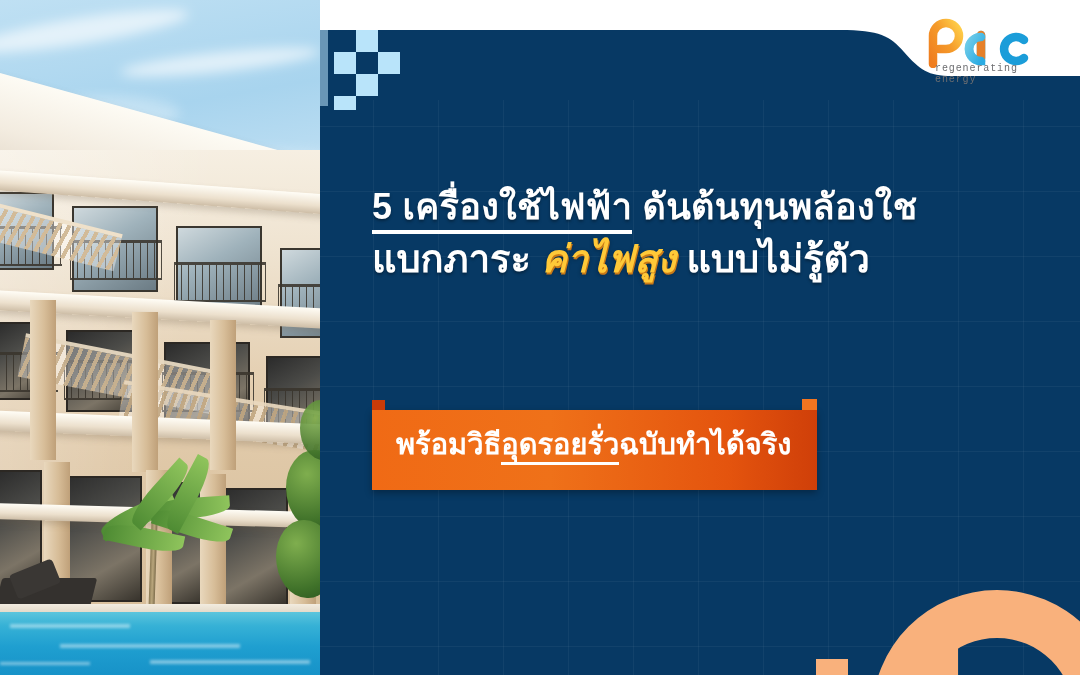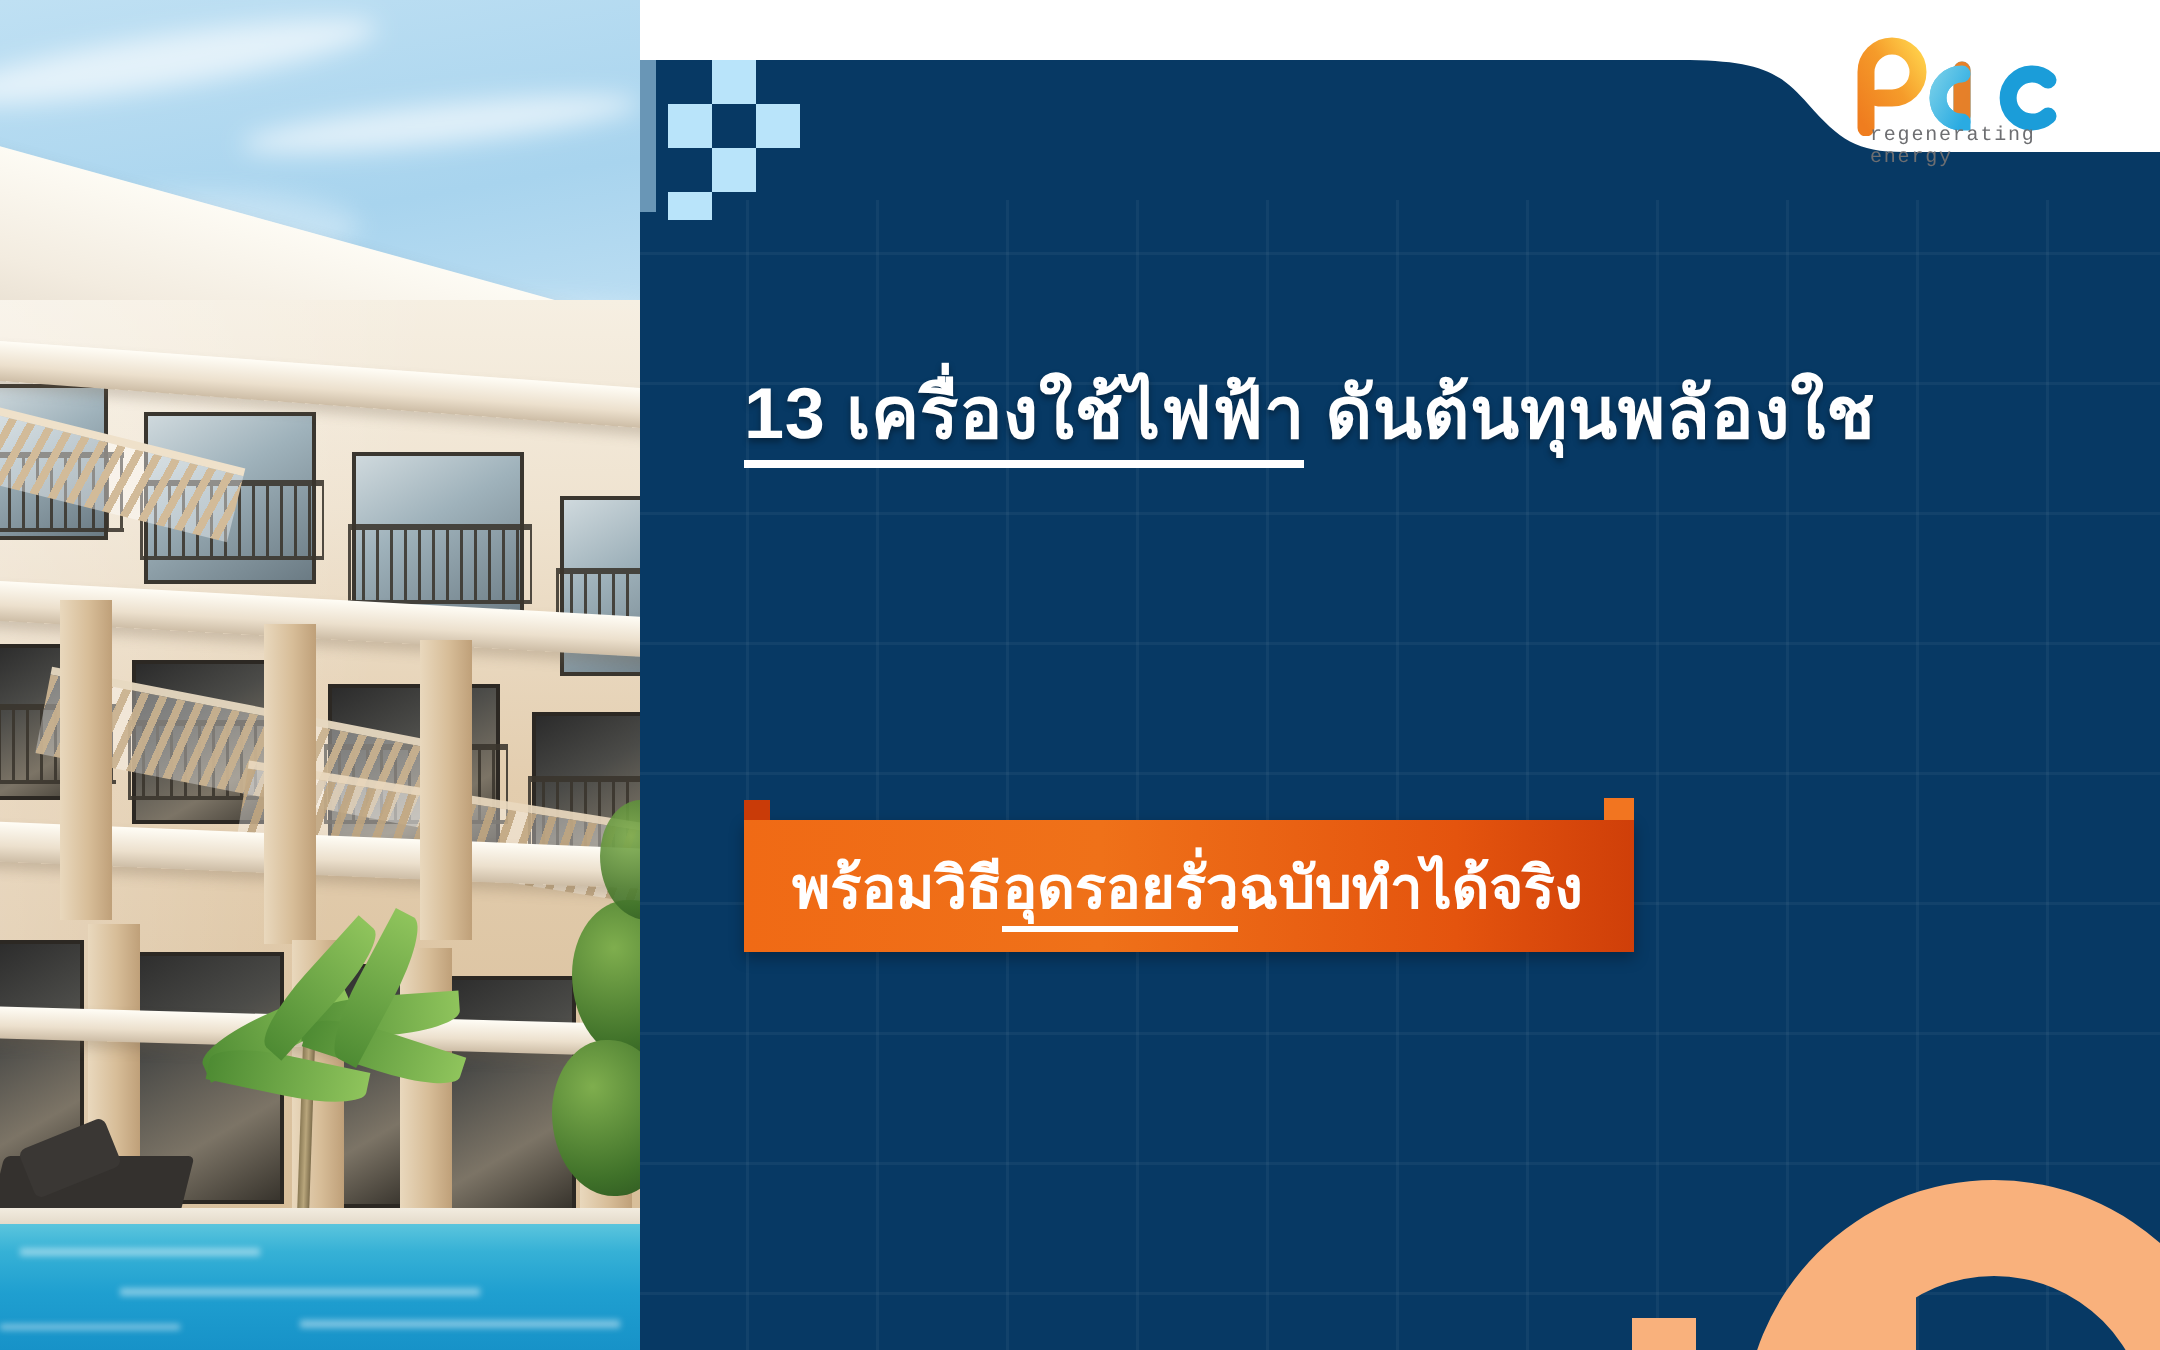--- a/index.html
+++ b/index.html
@@ -202,21 +202,21 @@
     font-style:italic;
     font-weight:bold;
     text-shadow:1px 2px 0 #c97a18, 0 2px 4px rgba(0,0,0,.4);
   }
 
   
   .ribbon-wrap { position:absolute; left:52px; top:410px; }
   .ribbon {
     position:relative;
     display:inline-block;
-    padding:11px 26px 9px 24px;
+    padding:11px 26px 23px 24px;
     background:linear-gradient(90deg,#f06a15 0%,#ef7119 40%,#e4540e 80%,#cf3f09 100%);
     color:#ffffff;
     font-size:29px;
     font-weight:bold;
     white-space:nowrap;
     box-shadow:0 3px 7px rgba(0,0,0,.30);
   }
   .ribbon .ulo { border-bottom:3px solid #ffffff; padding-bottom:2px; }
   .ribbon-notch-l {
     position:absolute; left:0; top:-10px; width:13px; height:10px;
@@ -344,21 +344,24 @@
     <div class="pix" style="left:0px;  top:30px; width:8px;  height:76px; opacity:.55;"></div>
     <div class="pix" style="left:28px; top:30px; width:20px; height:18px; opacity:.0;"></div>
     <div class="pix" style="left:36px; top:30px; width:22px; height:22px;"></div>
     <div class="pix" style="left:14px; top:52px; width:22px; height:22px;"></div>
     <div class="pix" style="left:36px; top:74px; width:22px; height:22px;"></div>
     <div class="pix" style="left:14px; top:96px; width:22px; height:14px;"></div>
     <div class="pix" style="left:58px; top:52px; width:22px; height:22px;"></div>
 
     <div class="headline">
       <div class="line1">
-        <span class="ul">13 เครื่องใช้ไฟฟ้า</span><span> ดันต้นทุนพลัองใช</span>
+        <span class="ul">5 เครื่องใช้ไฟฟ้า</span><span> ดันต้นทุนพลัองใช</span>
+      </div>
+      <div class="line3">
+        <span>แบกภาระ </span><span class="gold">ค่าไฟสูง</span><span> แบบไม่รู้ตัว</span>
       </div>
     </div>
 
     <div class="ribbon-wrap">
       <div class="ribbon">
         <span class="ribbon-notch-l"></span>
         <span class="ribbon-notch-r"></span>
         <span>พร้อมวิธี</span><span class="ulo">อุดรอยรั่ว</span><span>ฉบับทำได้จริง</span>
       </div>
     </div>

